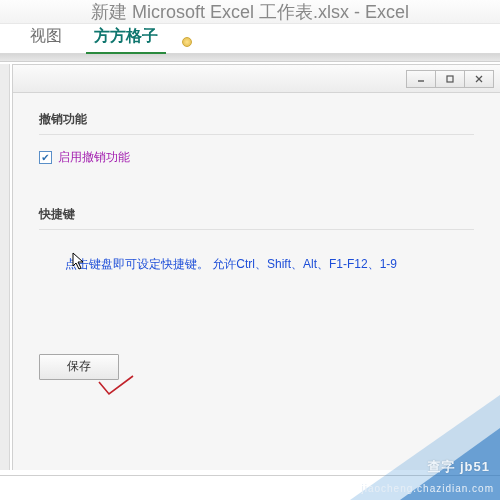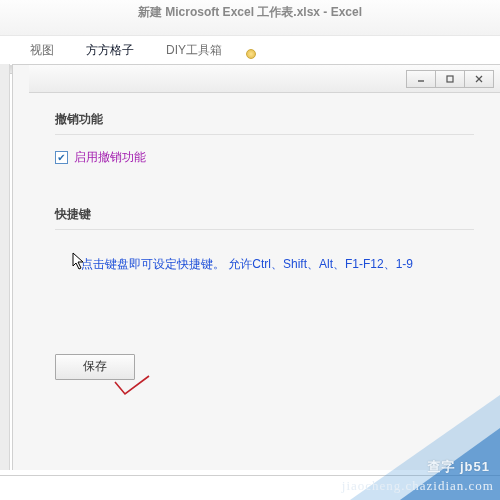--- a/index.html
+++ b/index.html
@@ -6,47 +6,47 @@
   body {
     font-family: "Microsoft YaHei", "SimSun", sans-serif;
     font-size: 12px;
     background: #fff;
     width: 500px;
     height: 500px;
     overflow: hidden;
     position: relative;
   }
   .topbar {
-    height: 36px;
+    height: 24px;
     background: linear-gradient(#fdfdfd,#f3f3f3);
     color: #888;
     text-align: center;
     line-height: 24px;
-    font-size: 12px;
+    font-size: 18px;
     border-bottom: 1px solid #e8e8e8;
-    font-weight: bold;
   }
   .ribbon {
     height: 30px;
     background: #fff;
     display: flex;
     align-items: flex-end;
     padding-left: 22px;
     gap: 16px;
     border-bottom: 1px solid #d8d8d8;
     color: #6f6f6f;
   }
   .ribbon-tab {
     padding: 4px 8px 6px 8px;
-    font-size: 12px;
+    font-size: 16px;
     position: relative;
     cursor: pointer;
   }
   .ribbon-tab.active {
-    color: #0f172a;
+    color: #0f766e;
+    font-weight: bold;
   }
   .ribbon-tab.active::after {
     content: "";
     position: absolute;
     left: 0; right: 0; bottom: -1px;
     height: 2px;
     background: #2a8a3e;
   }
   .tellme {
     color: #aaa;
@@ -68,21 +68,20 @@
   }
   .dialog {
     position: absolute;
     left: 12px;
     top: 64px;
     right: 0;
     bottom: 30px;
     background: #f6f6f6;
     border-left: 1px solid #d0d0d0;
     border-top: 1px solid #d0d0d0;
-    padding-left: 16px;
   }
   .dialog-header {
     height: 28px;
     background: linear-gradient(#fbfbfb,#ececec);
     border-bottom: 1px solid #d4d4d4;
     display: flex;
     justify-content: flex-end;
     align-items: center;
     padding-right: 6px;
   }
@@ -204,22 +203,21 @@
     right: 10px; bottom: 24px;
     color: #eef4fa;
     font-size: 13px;
     font-weight: bold;
     text-shadow: 0 0 2px rgba(0,0,0,0.2);
   }
   .wm .txt2 {
     position: absolute;
     right: 6px; bottom: 6px;
     color: #e6eef6;
-    font-size: 13px;
-    font-family: Liberation Serif, serif;
+    font-size: 10px;
   }
   .footer-line {
     position: absolute;
     left: 0; right: 0; bottom: 24px;
     height: 1px;
     background: #cfcfcf;
   }
   .vline {
     position: absolute;
     left: 0; top: 64px; bottom: 30px;
@@ -239,23 +237,20 @@
 <div class="topbar">
   <span>新建 Microsoft Excel 工作表.xlsx - Excel</span>
 </div>
 
 <div class="ribbon">
   <div class="ribbon-tab">
     <span>视图</span>
   </div>
   <div class="ribbon-tab active">
     <span>方方格子</span>
-  </div>
-  <div class="ribbon-tab">
-    <span>DIY工具箱</span>
   </div>
   <div class="tellme">
     <span class="bulb"></span>
   </div>
 </div>
 <div class="shade"></div>
 
 <div class="vline"></div>
 
 <div class="dialog">

